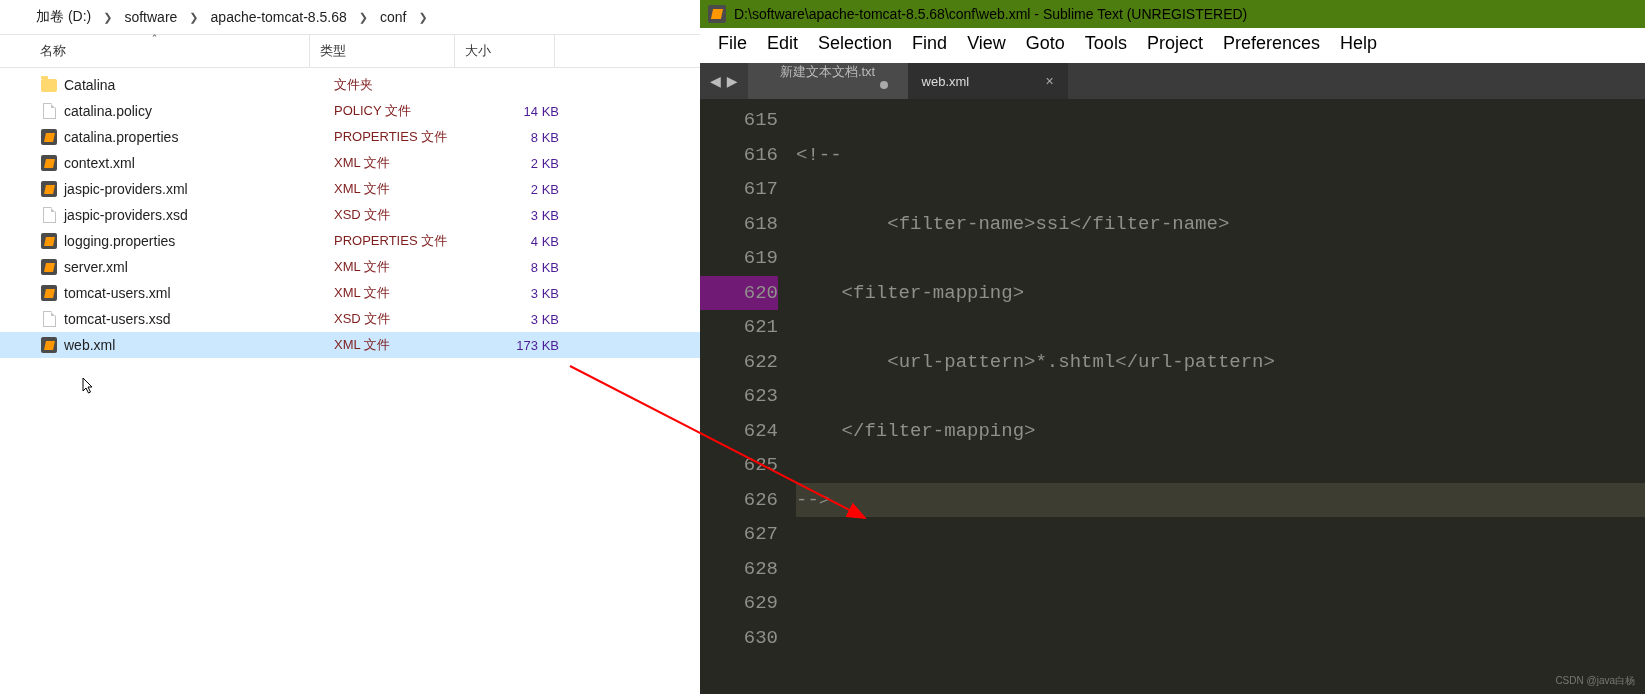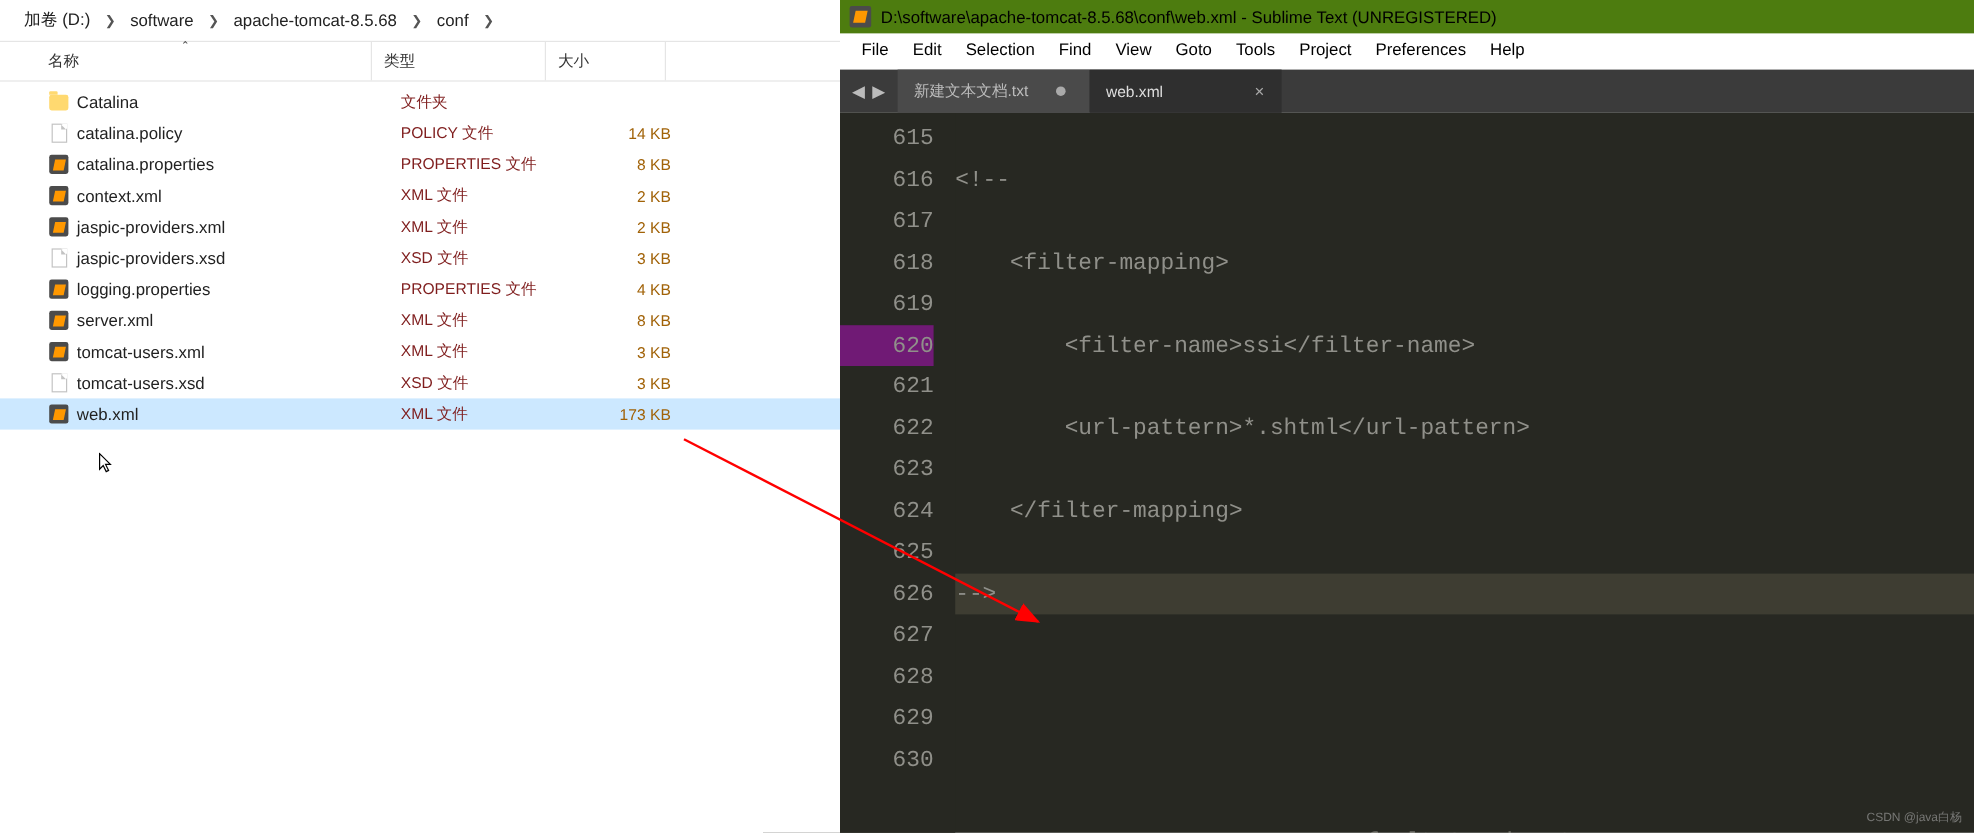--- a/index.html
+++ b/index.html
@@ -1,20 +1,20 @@
 <!DOCTYPE html>
 <html><head>
 <meta charset="utf-8">
 <style>
 * { box-sizing: border-box; margin: 0; padding: 0; }
 body { font-family: -apple-system, "Segoe UI", Tahoma, sans-serif; font-size: 13px; width: 1645px; height: 694px; position: relative; background: #fff; overflow: hidden; }
 
 
 .explorer { position: absolute; left: 0; top: 0; width: 700px; background: #fff; }
-.breadcrumb { display: flex; align-items: center; padding: 8px 16px; font-size: 14px; color: #222; }
+.breadcrumb { display: flex; align-items: center; padding: 8px 32px; font-size: 14px; color: #222; }
 .breadcrumb span { margin: 0 4px; }
 .breadcrumb .sep { color: #555; font-size: 11px; margin: 0 8px; }
 .breadcrumb-item { cursor: default; }
 .table-header { display: flex; border-bottom: 1px solid #e5e5e5; border-top: 1px solid #e5e5e5; padding: 0; font-size: 13px; color: #333; }
 .th { padding: 7px 10px; border-right: 1px solid #e5e5e5; position: relative; }
 .th-name { width: 310px; padding-left: 40px; }
 .th-type { width: 145px; }
 .th-size { width: 100px; text-align: left; }
 .sort-arrow { position: absolute; left: 50%; top: -2px; transform: translateX(-50%); font-size: 9px; color: #555; }
 .file-list { padding: 4px 0; }
@@ -23,37 +23,37 @@
 .file-icon { width: 18px; height: 18px; margin-right: 6px; display: inline-flex; align-items: center; justify-content: center; flex-shrink: 0; }
 .folder-icon { background: #ffd970; border-radius: 2px; width: 16px; height: 13px; position: relative; }
 .folder-icon::before { content: ""; position: absolute; top: -3px; left: 0; width: 7px; height: 3px; background: #ffd970; border-radius: 1px 1px 0 0; }
 .doc-icon { border: 1px solid #c3c3c3; width: 13px; height: 16px; position: relative; background: #fff; }
 .doc-icon::before { content: ""; position: absolute; right: -1px; top: -1px; width: 0; height: 0; border-style: solid; border-width: 0 5px 5px 0; border-color: transparent #fff transparent transparent; }
 .doc-icon::after { content: ""; position: absolute; right: 0; top: 0; width: 0; height: 0; border-style: solid; border-width: 4px 0 0 4px; border-color: transparent transparent transparent #c3c3c3; }
 .subl-icon { background: #4b4b4b; width: 16px; height: 16px; border-radius: 2px; display: flex; align-items: center; justify-content: center; }
 .subl-icon::after { content: ""; width: 9px; height: 9px; background: #ff9800; transform: skewX(-12deg); }
 .col-name { width: 270px; }
 .col-type { width: 145px; color: #7f1d1d; font-size: 13px; }
-.col-size { width: 90px; text-align: right; color: #a16207; font-size: 13px; padding-right: 10px; }
+.col-size { width: 90px; text-align: right; color: #4c1d95; font-size: 13px; padding-right: 10px; }
 .cursor { position: absolute; left: 82px; top: 377px; width: 14px; height: 18px; }
 .cursor svg { display: block; }
 
 
 .sublime { position: absolute; left: 700px; top: 0; width: 945px; height: 694px; background: #fff; }
 .titlebar { display: flex; align-items: center; padding: 3px 8px; height: 28px; background: #4d7c0f; }
 .titlebar-icon { width: 18px; height: 18px; background: #4b4b4b; border-radius: 2px; margin-right: 8px; display: flex; align-items: center; justify-content: center; }
 .titlebar-icon::after { content: ""; width: 10px; height: 10px; background: #ff9800; transform: skewX(-12deg); }
 .titlebar-text { font-size: 14px; color: #000; }
 .menubar { display: flex; padding: 2px 8px 6px 8px; gap: 0; background: #fff; }
-.menubar span { padding: 3px 10px; font-size: 14px; color: #000; cursor: default; }
+.menubar span { padding: 3px 10px; font-size: 18px; color: #000; cursor: default; }
 .tabsbar { background: #3b3b3b; height: 36px; display: flex; align-items: stretch; }
 .nav-arrows { display: flex; align-items: center; padding: 0 10px; gap: 6px; }
 .nav-arrows span { color: #bbb; font-size: 14px; cursor: default; }
 .tab { display: flex; align-items: center; padding: 0 14px; font-size: 13px; color: #bbb; position: relative; min-width: 160px; cursor: default; }
-.tab.inactive { background: #4a4a4a; }
+.tab.inactive { background: #4a4a4a; flex-direction: column; }
 .tab.active { background: #2f2f2f; color: #ddd; }
 .tab .dirty { margin-left: auto; margin-right: 6px; width: 8px; height: 8px; border-radius: 50%; background: #aaa; }
 .tab .close-x { margin-left: auto; color: #aaa; font-size: 14px; }
 .editor { display: flex; background: #272822; height: 630px; font-family: Consolas, "Courier New", monospace; font-size: 19px; line-height: 34.5px; overflow: hidden; }
 .gutter { width: 96px; text-align: right; color: #90908a; background: #272822; padding-top: 4px; padding-right: 18px; flex-shrink: 0; }
 .gutter div { height: 34.5px; }
 .gutter .current { background: #701a75; }
 .code { flex: 1; color: #f8f8f2; padding-top: 4px; white-space: pre; overflow: hidden; }
 .code .line { height: 34.5px; }
 .code .current-bg { background: #3e3d32; margin-left: -10px; padding-left: 10px; }
@@ -227,22 +227,22 @@
         <div>624</div>
         <div>625</div>
         <div>626</div>
         <div>627</div>
         <div>628</div>
         <div>629</div>
         <div>630</div>
       </div>
     <div class="code">
 <div class="line"><span class="comment">&lt;!--</span></div>
+<div class="line"><span class="comment">        &lt;<span>filter-name</span>&gt;<span>ssi</span>&lt;/<span>filter-name</span>&gt;</span></div>
 <div class="line"><span class="comment">    &lt;<span>filter-mapping</span>&gt;</span></div>
-<div class="line"><span class="comment">        &lt;<span>filter-name</span>&gt;<span>ssi</span>&lt;/<span>filter-name</span>&gt;</span></div>
 <div class="line"><span class="comment">        &lt;<span>url-pattern</span>&gt;<span>*.shtml</span>&lt;/<span>url-pattern</span>&gt;</span></div>
 <div class="line"><span class="comment">    &lt;/<span>filter-mapping</span>&gt;</span></div>
 <div class="line current-bg"><span class="comment">--&gt;</span></div>
 <div class="line"> </div>
 <div class="line"> </div>
 <div class="line"><span class="comment">  <span>&lt;!-- ==================== Default Session Co</span></span></div>
 
 
 
 

